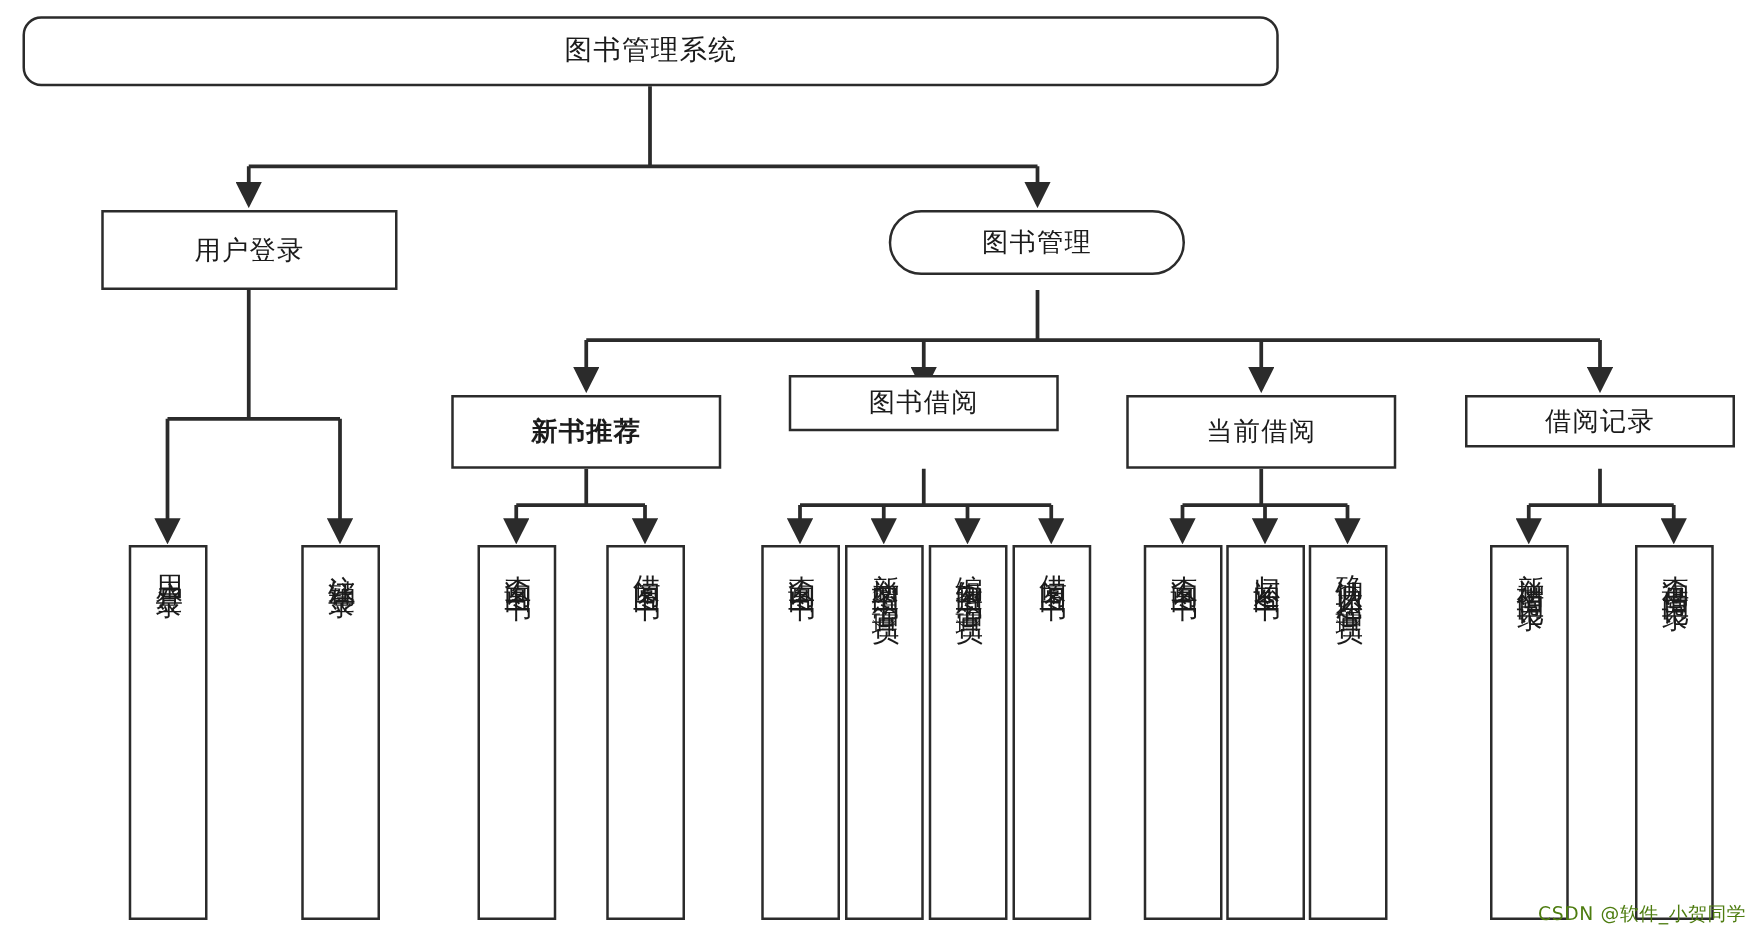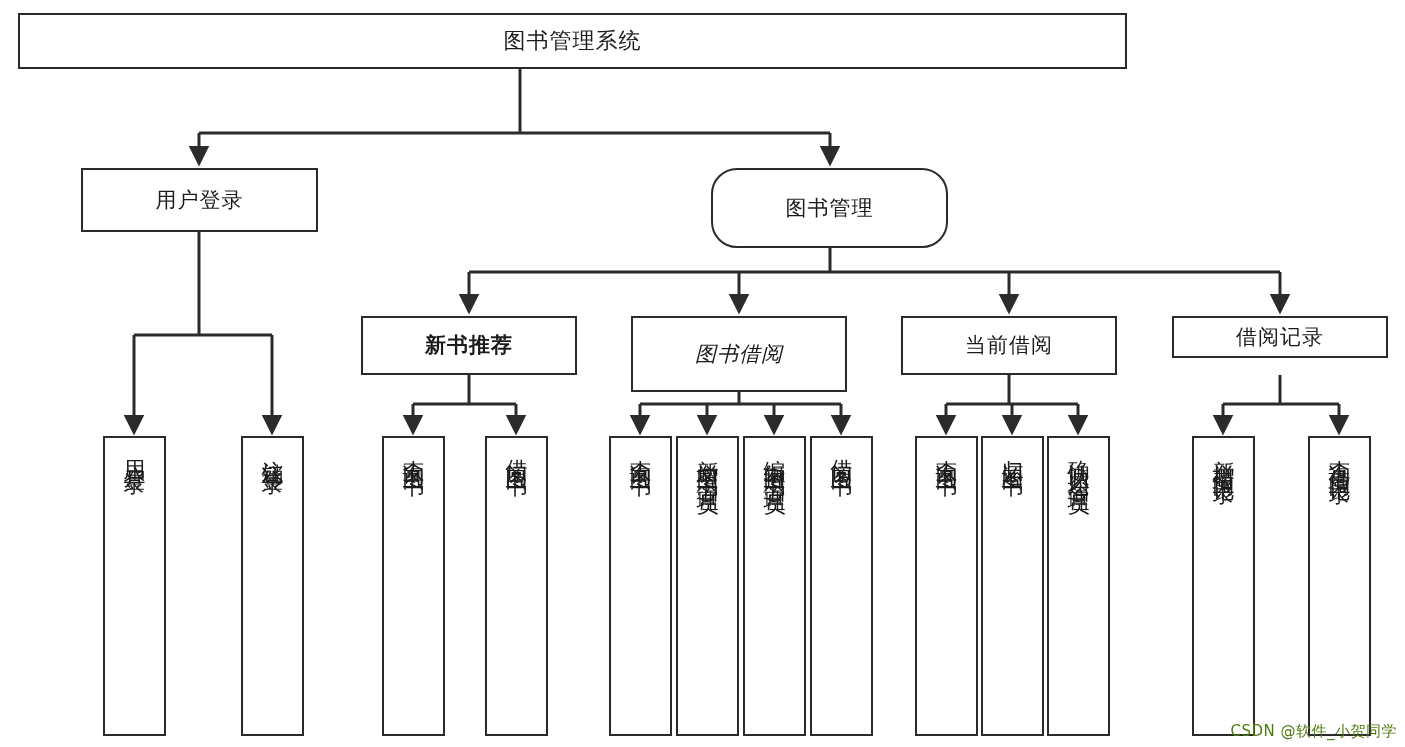--- a/index.html
+++ b/index.html
@@ -120,35 +120,35 @@
       <path d="M 1012 404 L 1012 432" marker-end="url(#arrow)"></path>
       <path d="M 1078 404 L 1078 432" marker-end="url(#arrow)"></path>
 
       <path d="M 1280 375 L 1280 404"></path>
       <path d="M 1223 404 L 1339 404"></path>
       <path d="M 1223 404 L 1223 432" marker-end="url(#arrow)"></path>
       <path d="M 1339 404 L 1339 432" marker-end="url(#arrow)"></path>
     </g>
   </svg>
 
-  <div class="node horizontal root" style="left:18px; top:13px; width:1109px; height:56px;">
+  <div class="node horizontal root" style="left:18px; top:13px; width:1005px; height:56px;border-radius:15px;">
     <span class="node-label">图书管理系统</span>
   </div>
 
   <div class="node horizontal" style="left:81px; top:168px; width:237px; height:64px;">
     <span class="node-label">用户登录</span>
   </div>
-  <div class="node horizontal" style="left:711px; top:168px; width:237px; height:80px;border-radius:26px;">
+  <div class="node horizontal" style="left:711px; top:168px; width:237px; height:52px;border-radius:26px;">
     <span class="node-label">图书管理</span>
   </div>
 
   <div class="node horizontal" style="left:361px; top:316px; width:216px; height:59px;font-weight:bold;">
     <span class="node-label">新书推荐</span>
   </div>
-  <div class="node horizontal" style="left:631px; top:316px; width:216px; height:76px;font-style:italic;">
+  <div class="node horizontal" style="left:631px; top:300px; width:216px; height:45px;">
     <span class="node-label">图书借阅</span>
   </div>
   <div class="node horizontal" style="left:901px; top:316px; width:216px; height:59px;justify-content:center;">
     <span class="node-label">当前借阅</span>
   </div>
   <div class="node horizontal" style="left:1172px; top:316px; width:216px; height:42px;">
     <span class="node-label">借阅记录</span>
   </div>
 
   <div class="node vertical" style="left:103px; top:436px; width:63px; height:300px;">

